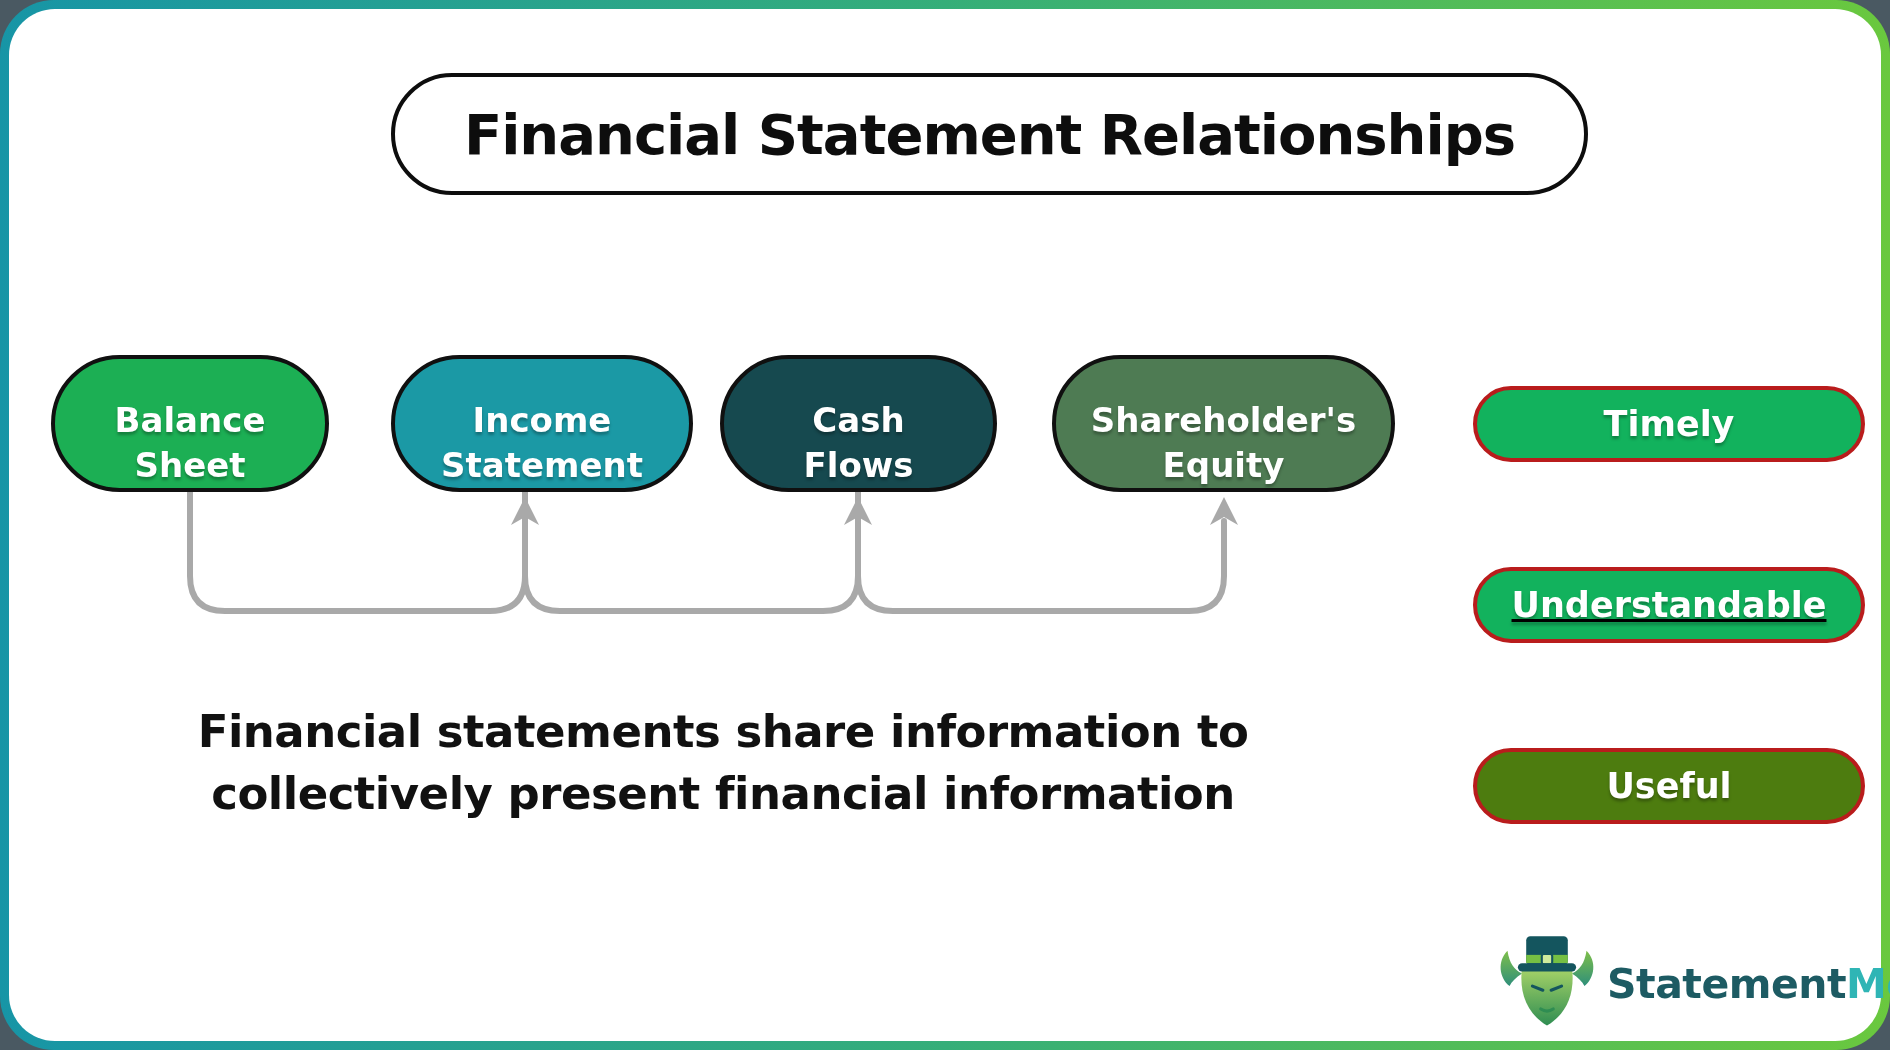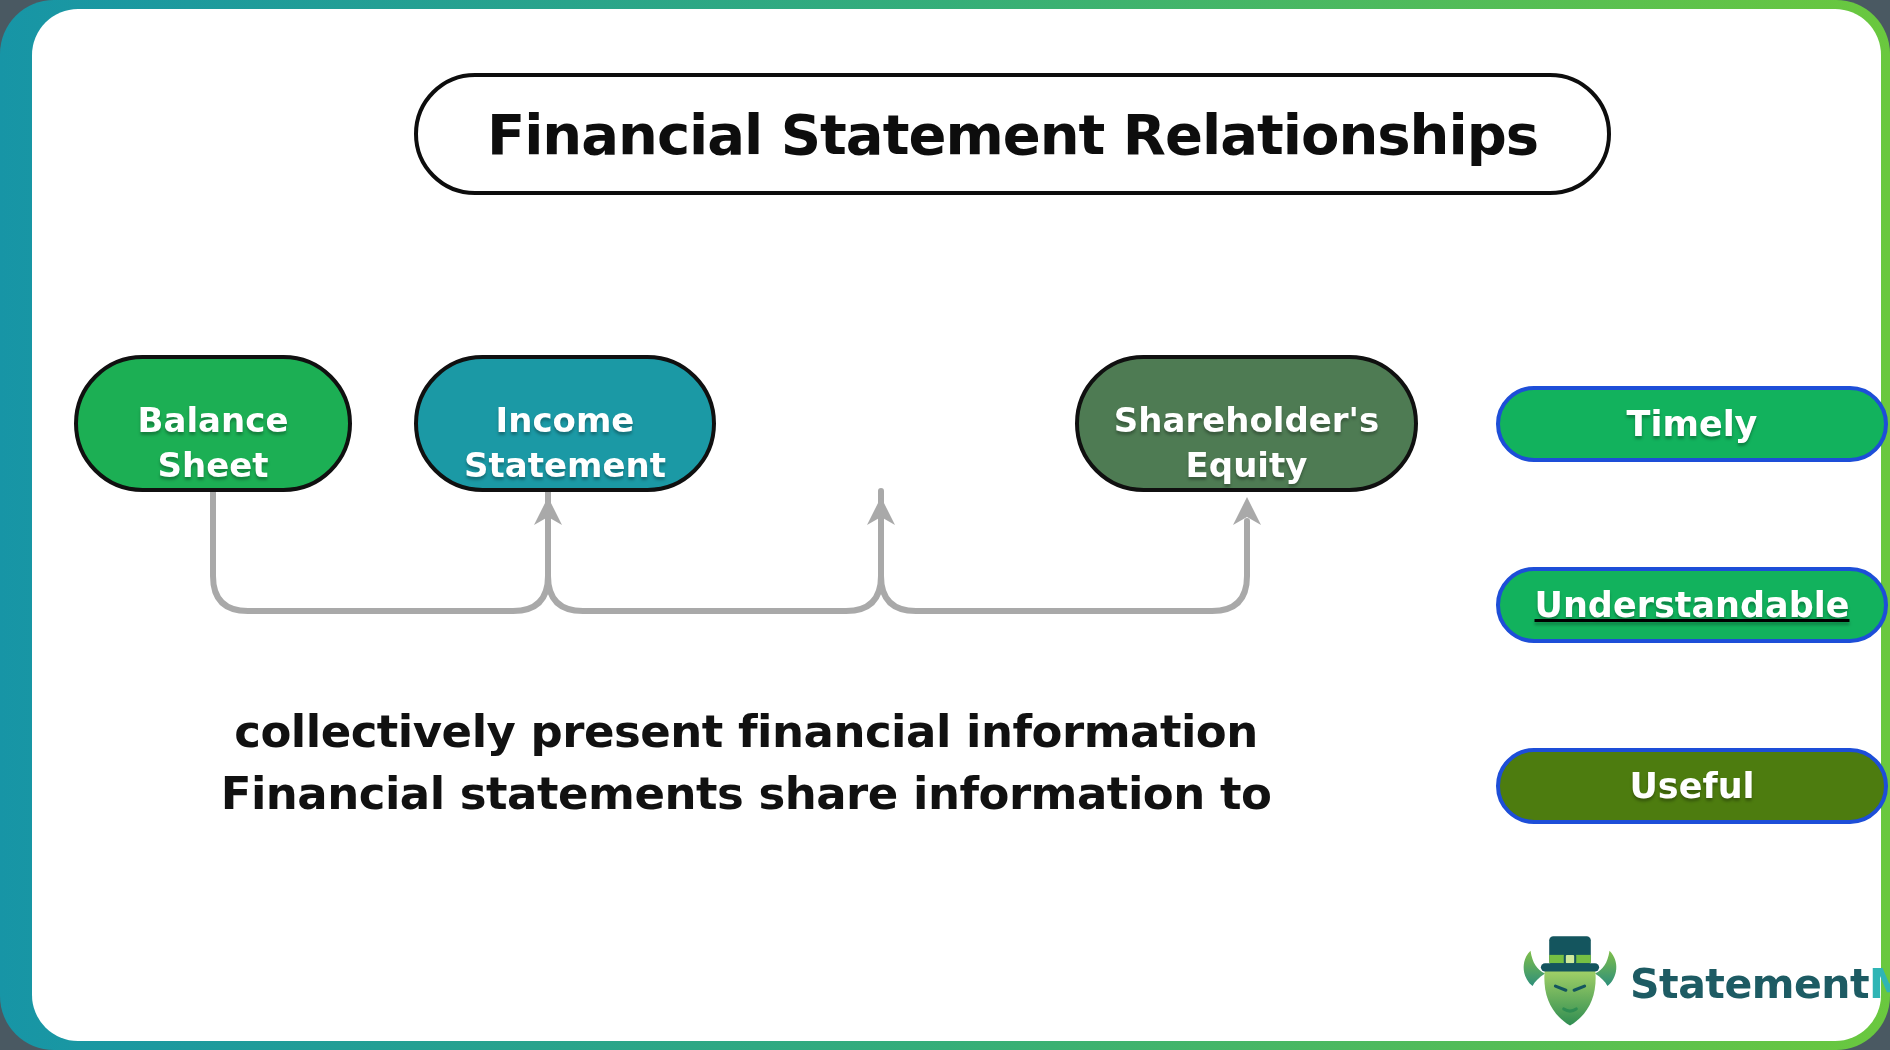--- a/index.html
+++ b/index.html
@@ -11,21 +11,20 @@
   }
   .frame{
     position:absolute;inset:0;
     border-radius:54px;
     background:linear-gradient(90deg,#1795A6 0%,#35AE79 50%,#6AC83E 100%);
   }
   .card{
     position:absolute;inset:9px;
     background:#ffffff;
     border-radius:46px;
-    margin-left:23px;
   }
   
   .title-pill{
     position:absolute;left:382px;top:64px;width:1197px;height:122px;
     border:4px solid #0d0d0d;border-radius:70px;
     display:flex;align-items:center;justify-content:center;
     box-sizing:border-box;background:#fff;
   }
   .title-text{
     font-size:56px;font-weight:800;color:#0d0d0d;
@@ -48,21 +47,21 @@
   .pill-income .stmt-label{max-width:215px;}
   .pill-cash{left:711px;width:277px;}
   .pill-cash .stmt-label{max-width:160px;}
   .pill-sheq{left:1043px;width:343px;}
   .pill-sheq .stmt-label{max-width:300px;}
   
   .connectors{position:absolute;left:0;top:0;width:1890px;height:1050px;pointer-events:none;}
   
   .quality-pill{
     position:absolute;left:1464px;width:392px;height:76px;
-    border:4px solid #1d4ed8;border-radius:42px;
+    border:4px solid #b91c1c;border-radius:42px;
     display:flex;align-items:center;justify-content:center;
     box-sizing:border-box;
   }
   .quality-label{
     color:#fff;font-weight:700;font-size:35px;
     text-shadow:0 3px 3px rgba(0,0,0,0.28);white-space:nowrap;
   }
   .q-timely{top:377px;}
   .q-understandable{top:558px;}
   .q-useful{top:739px;}
@@ -100,37 +99,40 @@
       <path d="M 849 488 L 835 516 L 849 508 L 863 516 Z" fill="#A9A9A9" style="fill: rgb(169, 169, 169);"></path>
       <path d="M 1215 488 L 1201 516 L 1215 508 L 1229 516 Z" fill="#A9A9A9" style="fill: rgb(169, 169, 169);"></path>
     </svg>
 
     <div class="stmt-pill pill-balance" style="background-color: rgb(28, 175, 84);">
       <span class="stmt-label">Balance Sheet</span>
     </div>
     <div class="stmt-pill pill-income" style="background-color: rgb(27, 153, 165);">
       <span class="stmt-label">Income Statement</span>
     </div>
+    <div class="stmt-pill pill-cash" style="background-color: rgb(22, 73, 79);">
+      <span class="stmt-label">Cash Flows</span>
+    </div>
     <div class="stmt-pill pill-sheq" style="background-color: rgb(78, 123, 83);">
       <span class="stmt-label">Shareholder's Equity</span>
     </div>
 
     <div class="quality-pill q-timely" style="background-color: rgb(18, 178, 93);">
       <span class="quality-label">Timely</span>
     </div>
     <div class="quality-pill q-understandable" style="background-color: rgb(18, 178, 93); text-decoration: underline;">
       <span class="quality-label">Understandable</span>
     </div>
     <div class="quality-pill q-useful" style="background-color: #4d7c0f;">
       <span class="quality-label">Useful</span>
     </div>
 
     <div class="caption">
+      <div>Financial statements share information to</div>
       <div>collectively present financial information</div>
-      <div>Financial statements share information to</div>
     </div>
 
     <div class="logo">
       <svg class="logo-icon" viewBox="0 0 100 100" xmlns="http://www.w3.org/2000/svg">
         <defs>
           <linearGradient id="faceGrad" x1="0" y1="0" x2="0" y2="1">
             <stop offset="0" stop-color="#A8D468"></stop>
             <stop offset="1" stop-color="#2F8D52"></stop>
           </linearGradient>
           <linearGradient id="hornGrad" x1="0" y1="0" x2="0" y2="1">

